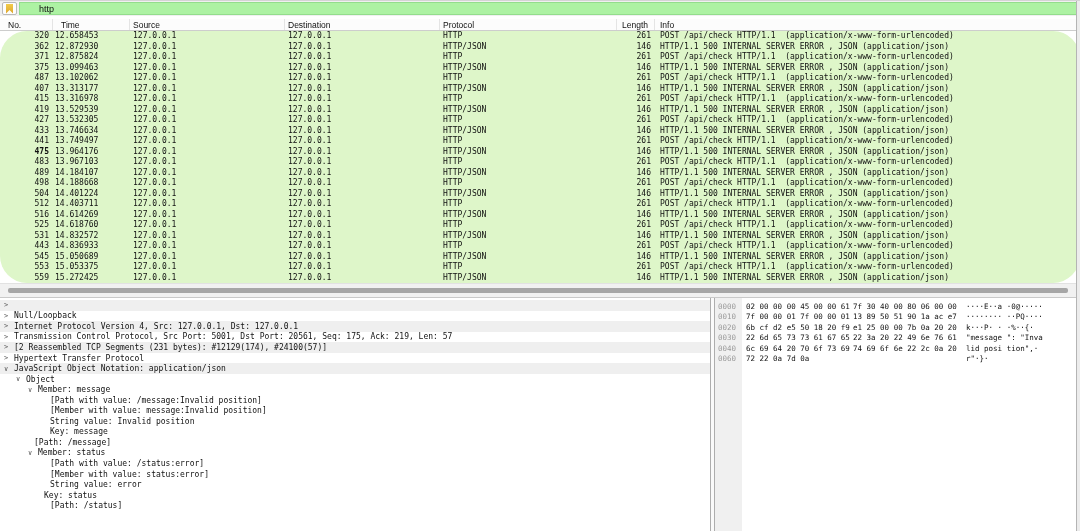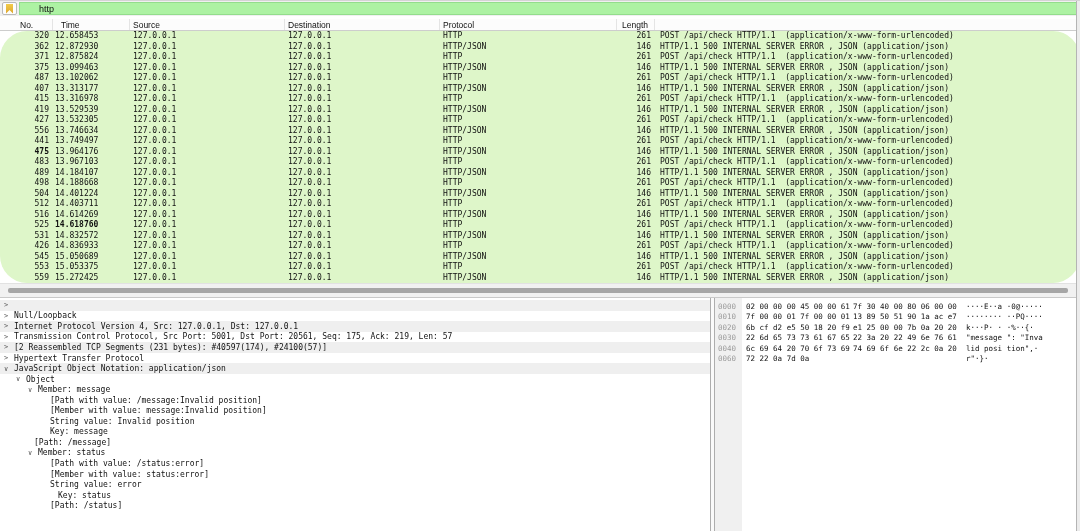--- a/index.html
+++ b/index.html
@@ -44,26 +44,27 @@
 <div id="app">
 
   <div class="filter-bar">
     <div class="bookmark-btn">
       <div class="bookmark-glyph"></div>
     </div>
     <input class="filter-input" type="text" readonly="" value="http" style="">
   </div>
 
   <div class="header-row" id="header-row">
-      <div class="hcell" style="width: 53px; padding-left: 20px;">No.</div>
+      <div class="hcell" style="width: 53px; padding-left: 8px;">No.</div>
       <div class="hcell" style="width: 77px; padding-left: 8px;">Time</div>
       <div class="hcell" style="width: 155px; padding-left: 3px;">Source</div>
       <div class="hcell" style="width: 155px; padding-left: 3px;">Destination</div>
       <div class="hcell" style="width: 177px; padding-left: 3px;">Protocol</div>
       <div class="hcell" style="width: 38px; padding-left: 5px;">Length</div>
+      <div class="hcell" style="flex: 1 1 0%; padding-left: 5px;">Info</div>
     </div>
 
   <div class="rows" id="rows">
       <div class="prow">
         <div class="pcell" style="width: 53px; text-align: right; padding-right: 4px;">320</div>
         <div class="pcell" style="width: 77px; padding-left: 2px;">12.658453</div>
         <div class="pcell" style="width: 155px; padding-left: 3px;">127.0.0.1</div>
         <div class="pcell" style="width: 155px; padding-left: 3px;">127.0.0.1</div>
         <div class="pcell" style="width: 177px; padding-left: 3px;">HTTP</div>
         <div class="pcell" style="width: 38px; text-align: right; padding-right: 4px;">261</div>
@@ -135,21 +136,21 @@
       <div class="prow">
         <div class="pcell" style="width: 53px; text-align: right; padding-right: 4px;">427</div>
         <div class="pcell" style="width: 77px; padding-left: 2px;">13.532305</div>
         <div class="pcell" style="width: 155px; padding-left: 3px;">127.0.0.1</div>
         <div class="pcell" style="width: 155px; padding-left: 3px;">127.0.0.1</div>
         <div class="pcell" style="width: 177px; padding-left: 3px;">HTTP</div>
         <div class="pcell" style="width: 38px; text-align: right; padding-right: 4px;">261</div>
         <div class="pcell" style="flex: 1 1 0%; padding-left: 5px;">POST /api/check HTTP/1.1  (application/x-www-form-urlencoded)</div>
       </div>
       <div class="prow">
-        <div class="pcell" style="width: 53px; text-align: right; padding-right: 4px;">556</div>
+        <div class="pcell" style="width: 53px; text-align: right; padding-right: 4px;">433</div>
         <div class="pcell" style="width: 77px; padding-left: 2px;">13.746634</div>
         <div class="pcell" style="width: 155px; padding-left: 3px;">127.0.0.1</div>
         <div class="pcell" style="width: 155px; padding-left: 3px;">127.0.0.1</div>
         <div class="pcell" style="width: 177px; padding-left: 3px;">HTTP/JSON</div>
         <div class="pcell" style="width: 38px; text-align: right; padding-right: 4px;">146</div>
         <div class="pcell" style="flex: 1 1 0%; padding-left: 5px;">HTTP/1.1 500 INTERNAL SERVER ERROR , JSON (application/json)</div>
       </div>
       <div class="prow">
         <div class="pcell" style="width: 53px; text-align: right; padding-right: 4px;">441</div>
         <div class="pcell" style="width: 77px; padding-left: 2px;">13.749497</div>
@@ -217,38 +218,38 @@
         <div class="pcell" style="width: 53px; text-align: right; padding-right: 4px;">516</div>
         <div class="pcell" style="width: 77px; padding-left: 2px;">14.614269</div>
         <div class="pcell" style="width: 155px; padding-left: 3px;">127.0.0.1</div>
         <div class="pcell" style="width: 155px; padding-left: 3px;">127.0.0.1</div>
         <div class="pcell" style="width: 177px; padding-left: 3px;">HTTP/JSON</div>
         <div class="pcell" style="width: 38px; text-align: right; padding-right: 4px;">146</div>
         <div class="pcell" style="flex: 1 1 0%; padding-left: 5px;">HTTP/1.1 500 INTERNAL SERVER ERROR , JSON (application/json)</div>
       </div>
       <div class="prow">
         <div class="pcell" style="width: 53px; text-align: right; padding-right: 4px;">525</div>
-        <div class="pcell" style="width: 77px; padding-left: 2px; font-weight: bold;">14.618760</div>
+        <div class="pcell" style="width: 77px; padding-left: 2px;">14.618760</div>
         <div class="pcell" style="width: 155px; padding-left: 3px;">127.0.0.1</div>
         <div class="pcell" style="width: 155px; padding-left: 3px;">127.0.0.1</div>
         <div class="pcell" style="width: 177px; padding-left: 3px;">HTTP</div>
         <div class="pcell" style="width: 38px; text-align: right; padding-right: 4px;">261</div>
         <div class="pcell" style="flex: 1 1 0%; padding-left: 5px;">POST /api/check HTTP/1.1  (application/x-www-form-urlencoded)</div>
       </div>
       <div class="prow">
         <div class="pcell" style="width: 53px; text-align: right; padding-right: 4px;">531</div>
         <div class="pcell" style="width: 77px; padding-left: 2px;">14.832572</div>
         <div class="pcell" style="width: 155px; padding-left: 3px;">127.0.0.1</div>
         <div class="pcell" style="width: 155px; padding-left: 3px;">127.0.0.1</div>
         <div class="pcell" style="width: 177px; padding-left: 3px;">HTTP/JSON</div>
         <div class="pcell" style="width: 38px; text-align: right; padding-right: 4px;">146</div>
         <div class="pcell" style="flex: 1 1 0%; padding-left: 5px;">HTTP/1.1 500 INTERNAL SERVER ERROR , JSON (application/json)</div>
       </div>
       <div class="prow">
-        <div class="pcell" style="width: 53px; text-align: right; padding-right: 4px;">426</div>
+        <div class="pcell" style="width: 53px; text-align: right; padding-right: 4px;">443</div>
         <div class="pcell" style="width: 77px; padding-left: 2px;">14.836933</div>
         <div class="pcell" style="width: 155px; padding-left: 3px;">127.0.0.1</div>
         <div class="pcell" style="width: 155px; padding-left: 3px;">127.0.0.1</div>
         <div class="pcell" style="width: 177px; padding-left: 3px;">HTTP</div>
         <div class="pcell" style="width: 38px; text-align: right; padding-right: 4px;">261</div>
         <div class="pcell" style="flex: 1 1 0%; padding-left: 5px;">POST /api/check HTTP/1.1  (application/x-www-form-urlencoded)</div>
       </div>
       <div class="prow">
         <div class="pcell" style="width: 53px; text-align: right; padding-right: 4px;">545</div>
         <div class="pcell" style="width: 77px; padding-left: 2px;">15.050689</div>
@@ -281,35 +282,35 @@
   <div class="hscroll">
     <div class="hthumb"></div>
   </div>
 
   <div class="bottom">
     <div class="details" id="details">
         <div class="dline stripe" style="padding-left: 4px;"><span class="darrow">&gt;</span></div>
         <div class="dline" style="padding-left: 4px;"><span class="darrow">&gt;</span><span>Null/Loopback</span></div>
         <div class="dline stripe" style="padding-left: 4px;"><span class="darrow">&gt;</span><span>Internet Protocol Version 4, Src: 127.0.0.1, Dst: 127.0.0.1</span></div>
         <div class="dline" style="padding-left: 4px;"><span class="darrow">&gt;</span><span>Transmission Control Protocol, Src Port: 5001, Dst Port: 20561, Seq: 175, Ack: 219, Len: 57</span></div>
-        <div class="dline stripe" style="padding-left: 4px;"><span class="darrow">&gt;</span><span>[2 Reassembled TCP Segments (231 bytes): #40597(174), #24100(57)]</span></div>
+        <div class="dline stripe" style="padding-left: 4px;"><span class="darrow">&gt;</span><span>[2 Reassembled TCP Segments (231 bytes): #12129(174), #24100(57)]</span></div>
         <div class="dline" style="padding-left: 4px;"><span class="darrow">&gt;</span><span>Hypertext Transfer Protocol</span></div>
         <div class="dline stripe" style="padding-left: 4px;"><span class="darrow">∨</span><span>JavaScript Object Notation: application/json</span></div>
         <div class="dline" style="padding-left: 16px;"><span class="darrow">∨</span><span>Object</span></div>
         <div class="dline" style="padding-left: 28px;"><span class="darrow">∨</span><span>Member: message</span></div>
         <div class="dline" style="padding-left: 40px;"><span class="darrow"></span><span>[Path with value: /message:Invalid position]</span></div>
         <div class="dline" style="padding-left: 40px;"><span class="darrow"></span><span>[Member with value: message:Invalid position]</span></div>
         <div class="dline" style="padding-left: 40px;"><span class="darrow"></span><span>String value: Invalid position</span></div>
         <div class="dline" style="padding-left: 40px;"><span class="darrow"></span><span>Key: message</span></div>
         <div class="dline" style="padding-left: 24px;"><span class="darrow"></span><span>[Path: /message]</span></div>
         <div class="dline" style="padding-left: 28px;"><span class="darrow">∨</span><span>Member: status</span></div>
         <div class="dline" style="padding-left: 40px;"><span class="darrow"></span><span>[Path with value: /status:error]</span></div>
         <div class="dline" style="padding-left: 40px;"><span class="darrow"></span><span>[Member with value: status:error]</span></div>
         <div class="dline" style="padding-left: 40px;"><span class="darrow"></span><span>String value: error</span></div>
-        <div class="dline" style="padding-left: 48px;"><span class="darrow"></span><span>Key: status</span></div>
+        <div class="dline" style="padding-left: 34px;"><span class="darrow"></span><span>Key: status</span></div>
         <div class="dline" style="padding-left: 40px;"><span class="darrow"></span><span>[Path: /status]</span></div>
       </div>
     <div class="splitter"></div>
     <div class="hexpane" id="hexpane">
       <div class="hexgutter"></div>
     <div class="hexrow"><span class="hexoffset">0000</span><span class="hex1">02 00 00 00 45 00 00 61</span><span class="hex2">7f 30 40 00 80 06 00 00</span><span class="hexascii">····E··a ·0@·····</span></div>
         <div class="hexrow"><span class="hexoffset">0010</span><span class="hex1">7f 00 00 01 7f 00 00 01</span><span class="hex2">13 89 50 51 90 1a ac e7</span><span class="hexascii">········ ··PQ····</span></div>
         <div class="hexrow"><span class="hexoffset">0020</span><span class="hex1">6b cf d2 e5 50 18 20 f9</span><span class="hex2">e1 25 00 00 7b 0a 20 20</span><span class="hexascii">k···P· · ·%··{·  </span></div>
         <div class="hexrow"><span class="hexoffset">0030</span><span class="hex1">22 6d 65 73 73 61 67 65</span><span class="hex2">22 3a 20 22 49 6e 76 61</span><span class="hexascii">"message ": "Inva</span></div>
         <div class="hexrow"><span class="hexoffset">0040</span><span class="hex1">6c 69 64 20 70 6f 73 69</span><span class="hex2">74 69 6f 6e 22 2c 0a 20</span><span class="hexascii">lid posi tion",· </span></div>

